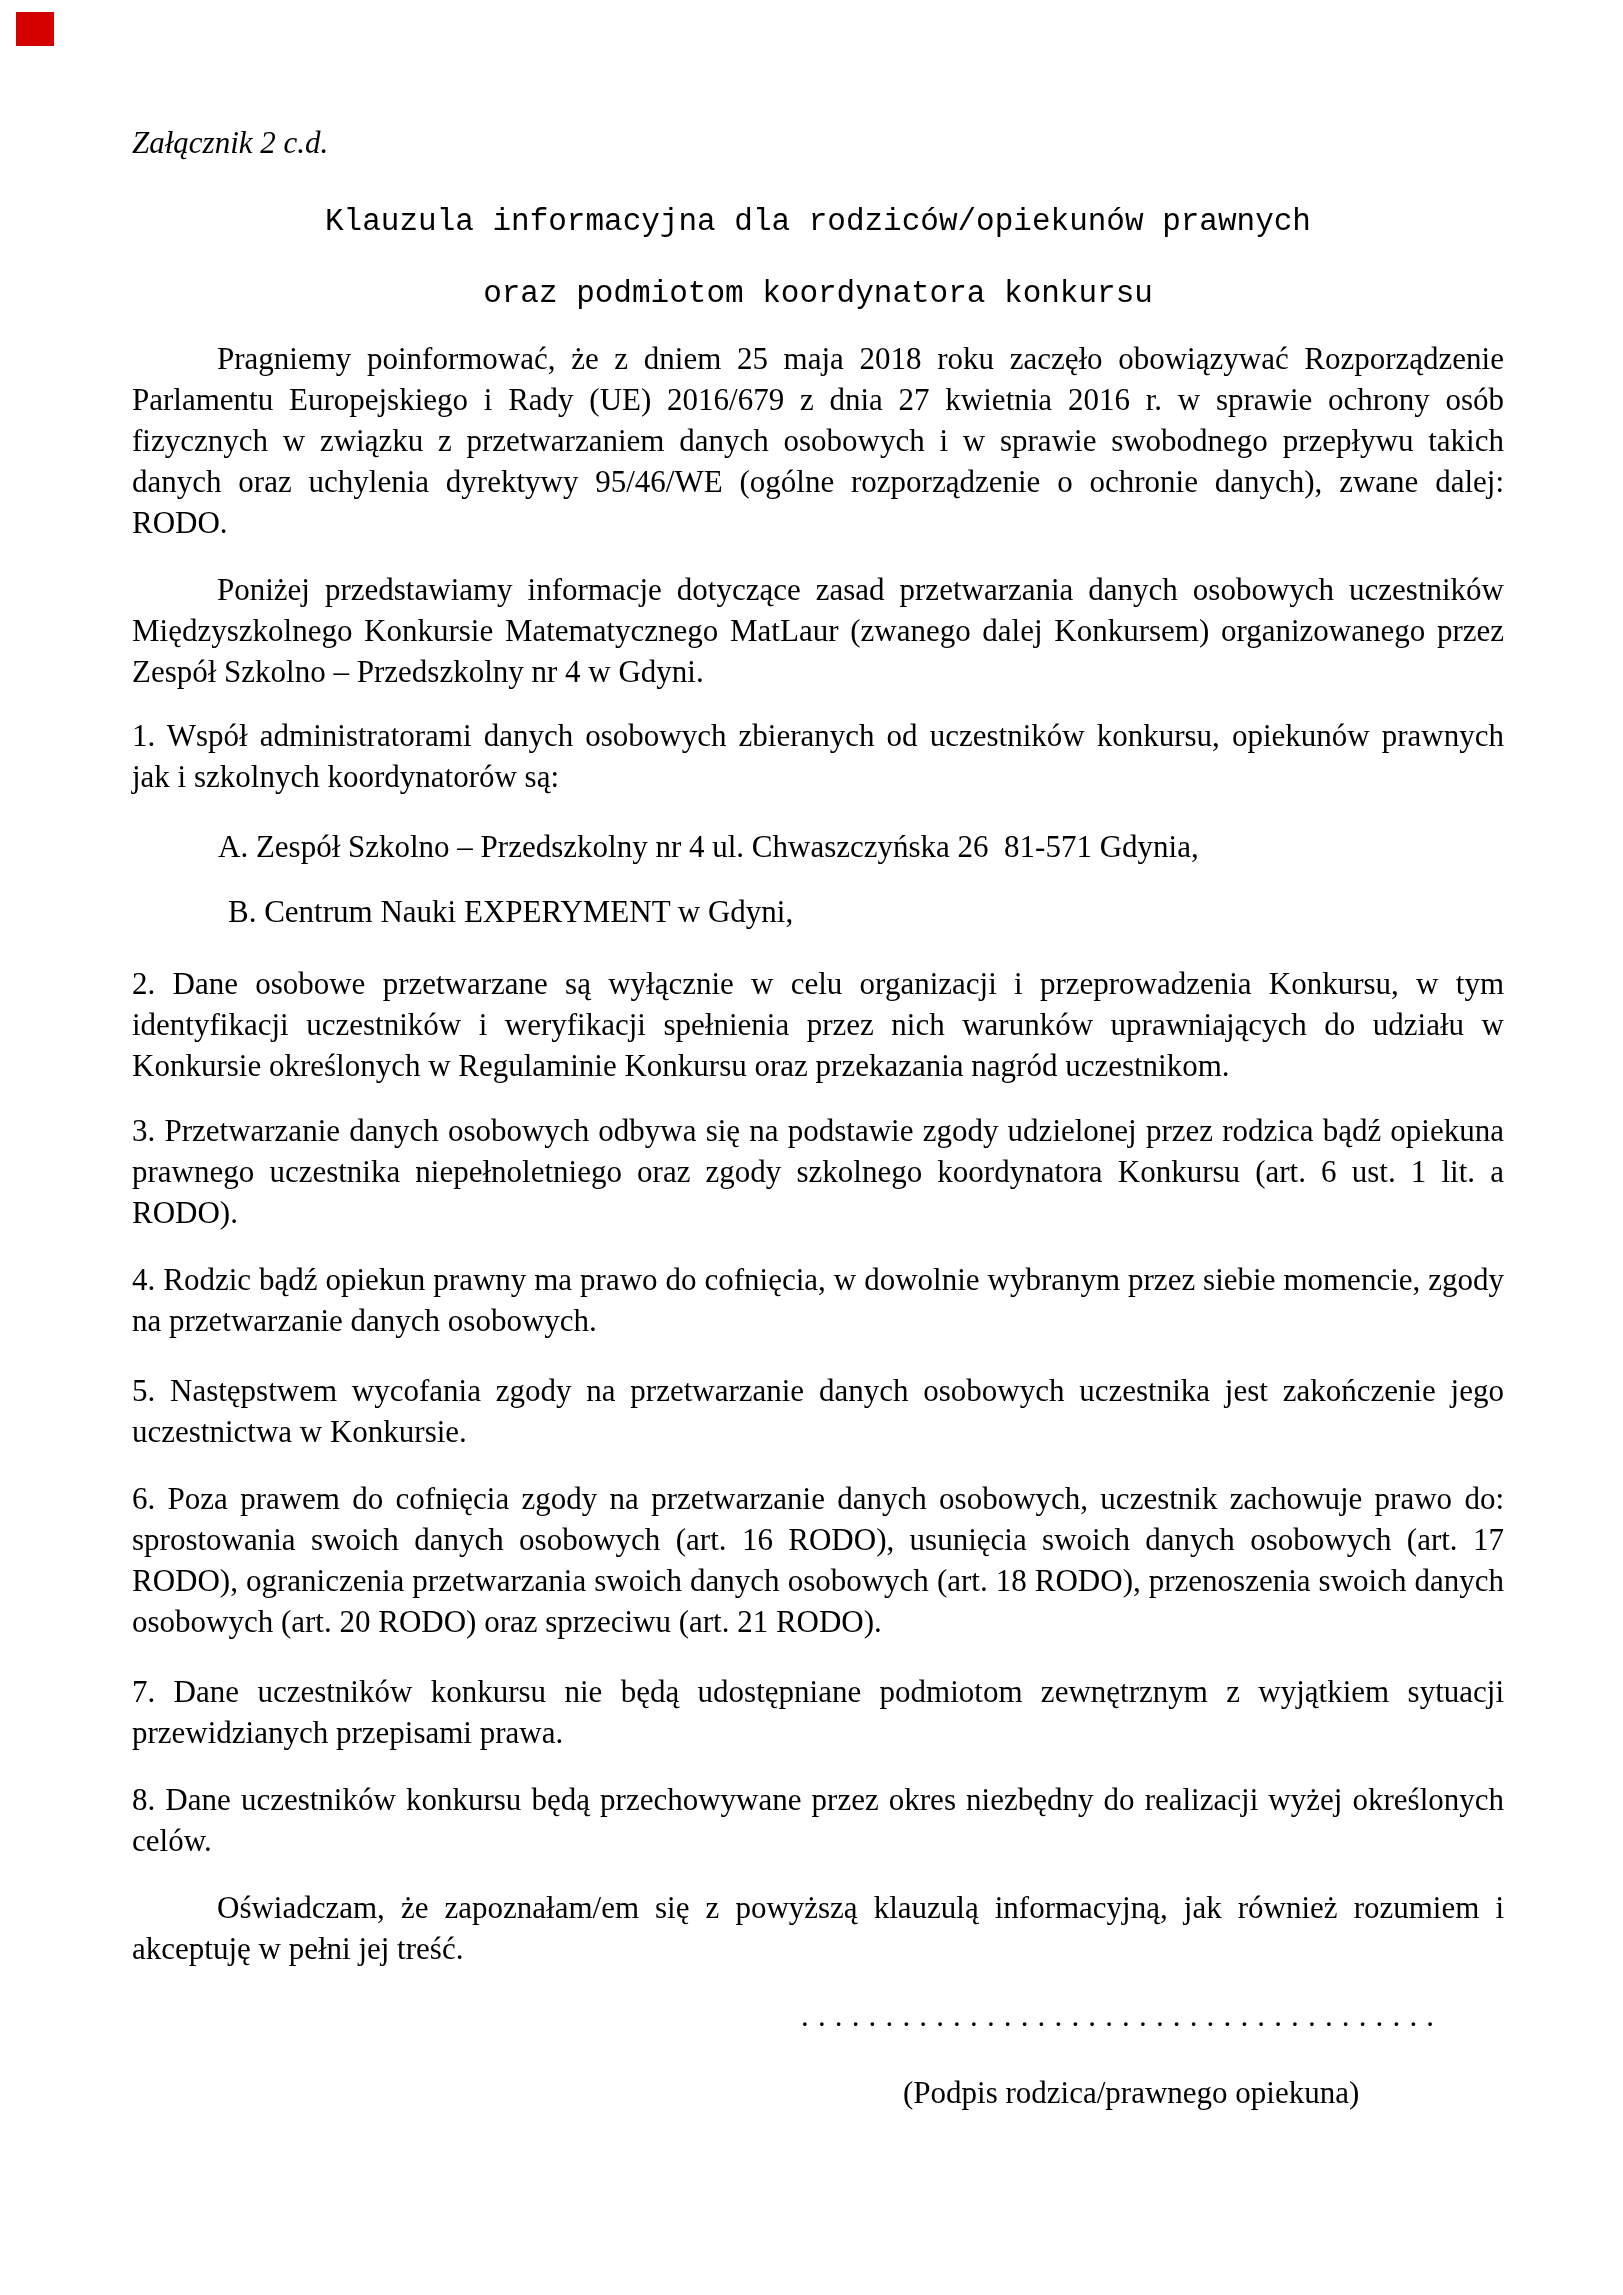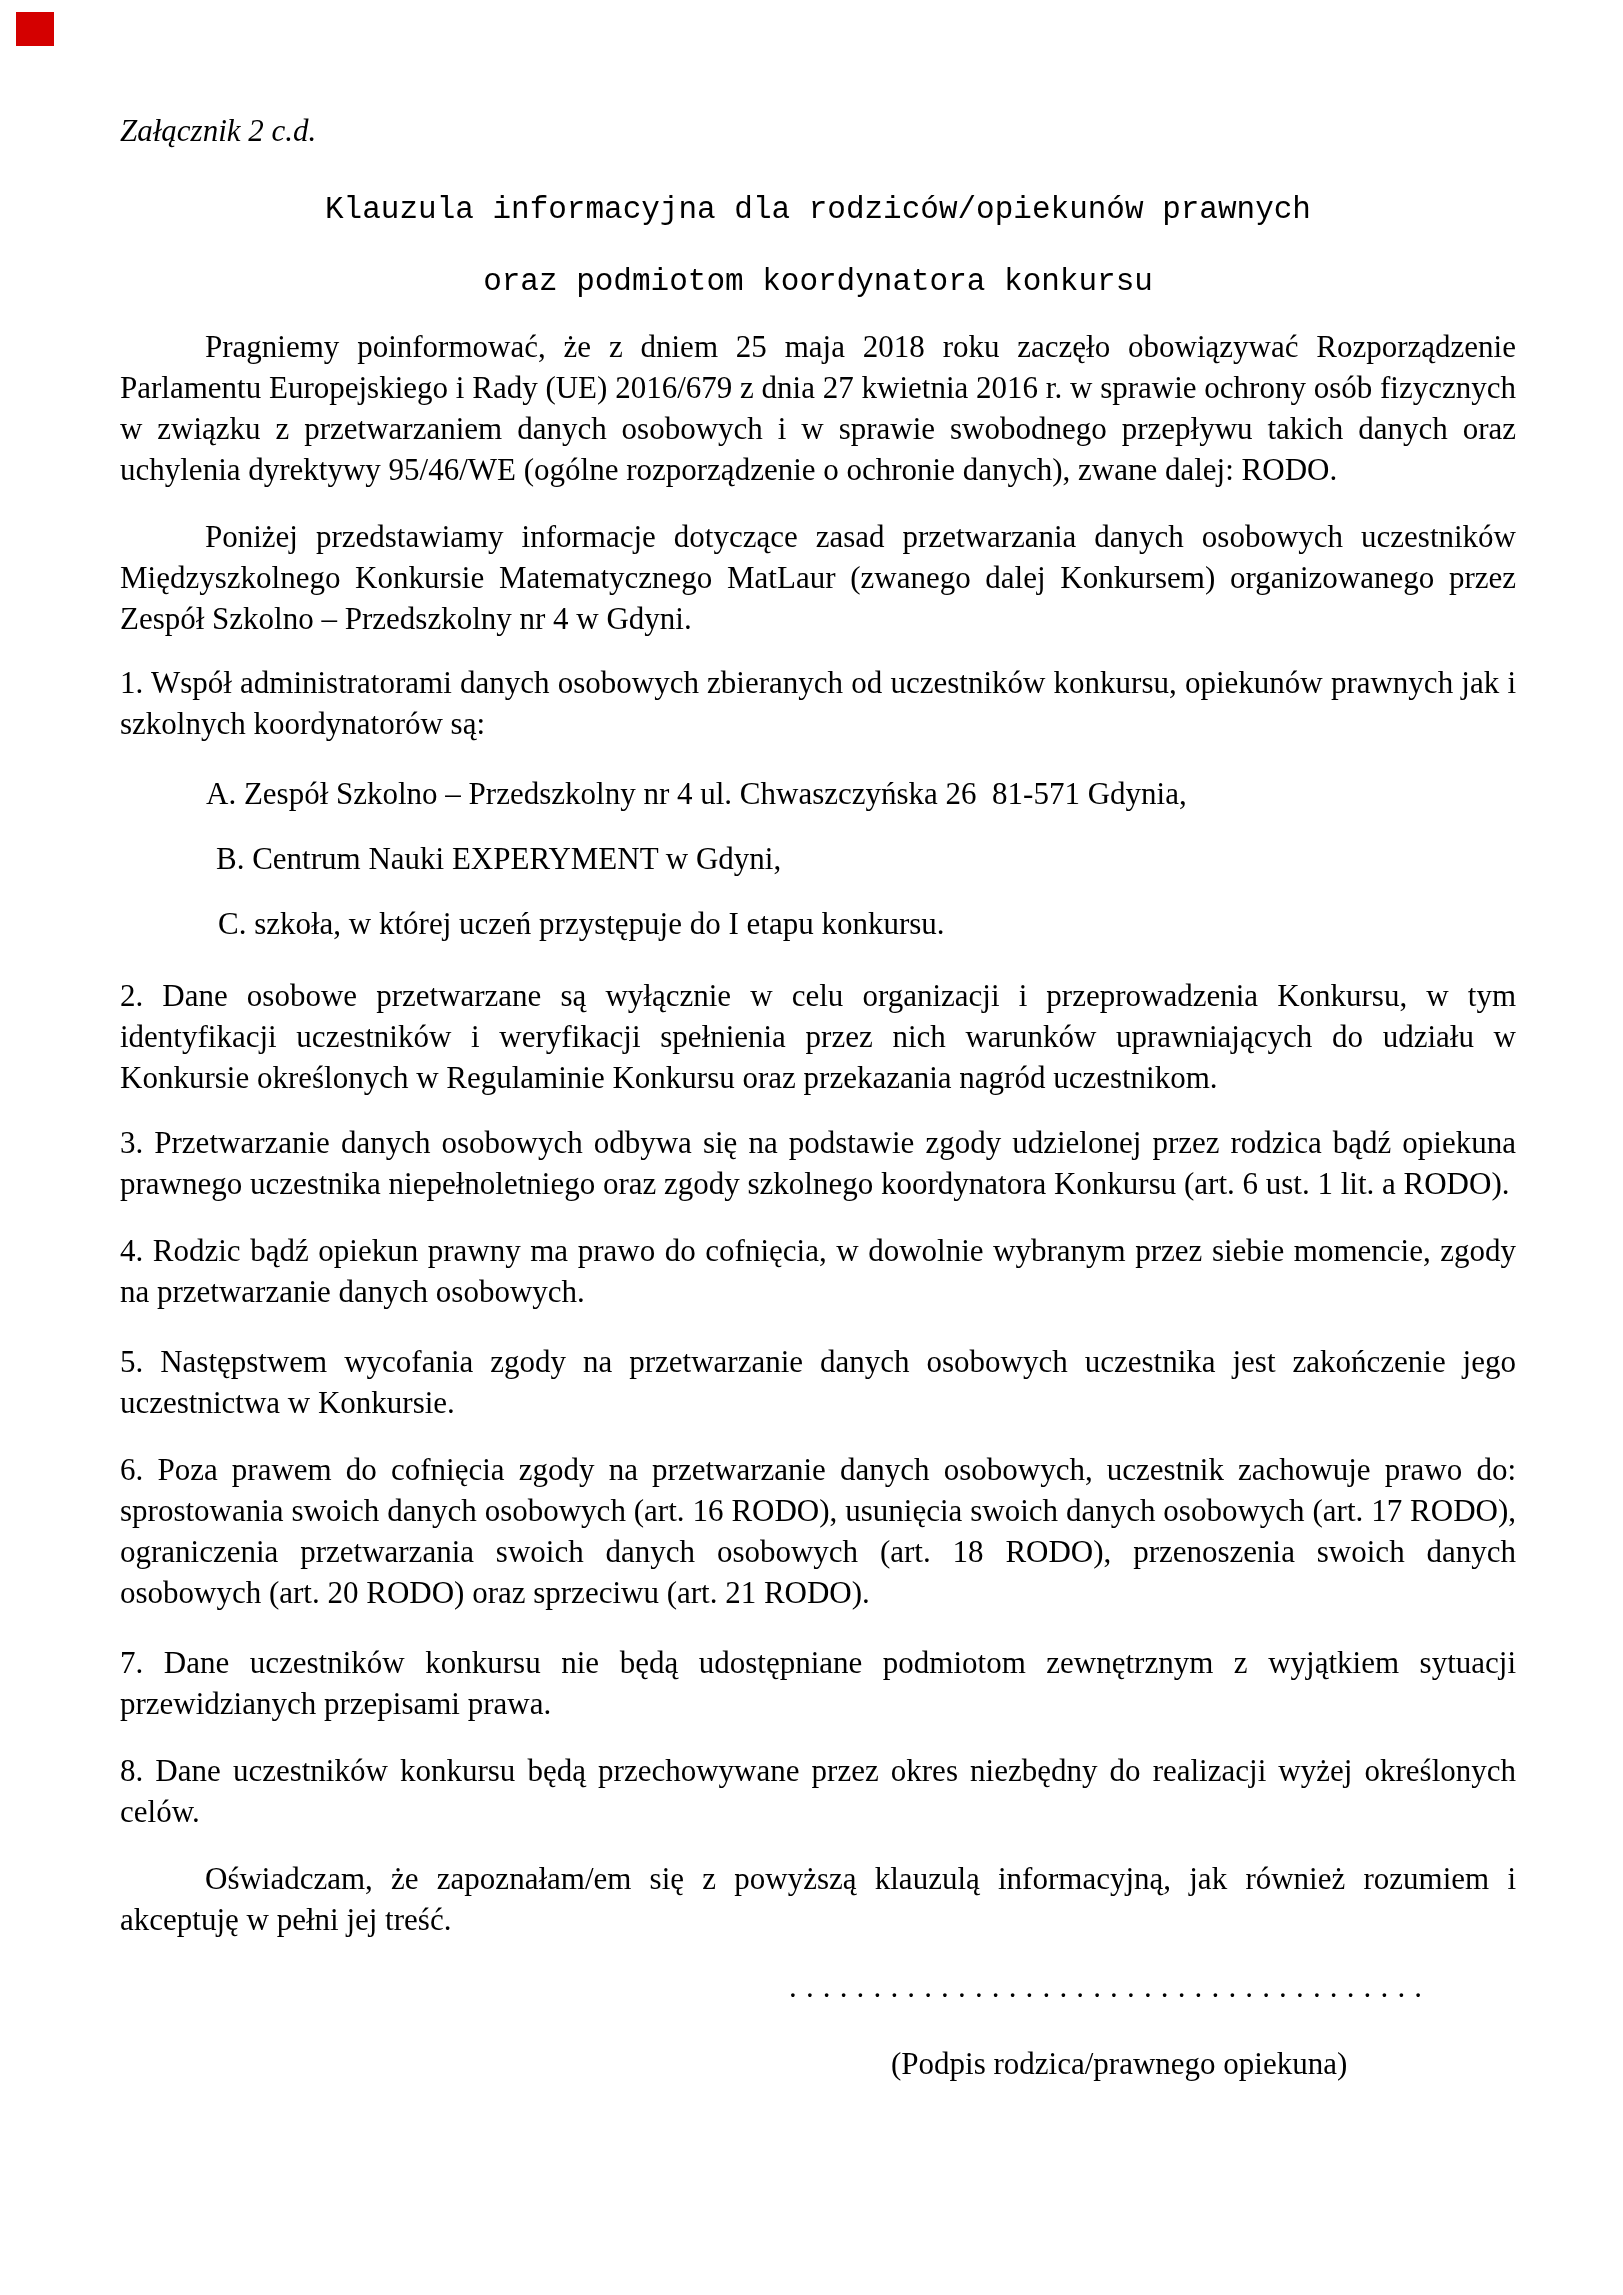--- a/index.html
+++ b/index.html
@@ -26,21 +26,21 @@
   .page {
     position: absolute;
     left: 0;
     top: 0;
     width: 1623px;
     height: 2295px;
     box-sizing: border-box;
     padding: 110px 107px 0 120px;
   }
   .page p {
-    margin: 0;
+    margin: 12px;
     font-size: 31px;
     line-height: 41px;
     text-align: justify;
   }
   .annex {
     font-style: italic;
     text-align: left !important;
   }
   .title {
     text-align: center !important;
@@ -77,21 +77,20 @@
   <p class="indent" style="margin-top:23.6px">Pragniemy poinformować, że z dniem 25 maja 2018 roku zaczęło obowiązywać Rozporządzenie Parlamentu Europejskiego i Rady (UE) 2016/679 z dnia 27 kwietnia 2016 r. w sprawie ochrony osób fizycznych w związku z przetwarzaniem danych osobowych i w sprawie swobodnego przepływu takich danych oraz uchylenia dyrektywy 95/46/WE (ogólne rozporządzenie o ochronie danych), zwane dalej: RODO.</p>
 
   <p class="indent" style="margin-top:26px">Poniżej przedstawiamy informacje dotyczące zasad przetwarzania danych osobowych uczestników Międzyszkolnego Konkursie Matematycznego MatLaur (zwanego dalej Konkursem) organizowanego przez Zespół Szkolno – Przedszkolny nr 4 w Gdyni.</p>
 
   <p style="margin-top:23.6px">1. Współ administratorami danych osobowych zbieranych od uczestników konkursu, opiekunów prawnych jak i szkolnych koordynatorów są:</p>
 
   <p class="sub" style="margin-top:29px;padding-left:86px">A. Zespół Szkolno – Przedszkolny nr 4 ul. Chwaszczyńska 26&nbsp; 81-571 Gdynia,</p>
 
   <p class="sub" style="margin-top:24px;padding-left:96px">B. Centrum Nauki EXPERYMENT w Gdyni,</p>
 
-  <p class="sub" style="margin-top:24px;padding-left:98px">C. szkoła, w której uczeń przystępuje do I etapu konkursu.</p>
 
   <p style="margin-top:31px">2. Dane osobowe przetwarzane są wyłącznie w celu organizacji i przeprowadzenia Konkursu, w tym identyfikacji uczestników i weryfikacji spełnienia przez nich warunków uprawniających do udziału w Konkursie określonych w Regulaminie Konkursu oraz przekazania nagród uczestnikom.</p>
 
   <p style="margin-top:23.6px">3. Przetwarzanie danych osobowych odbywa się na podstawie zgody udzielonej przez rodzica bądź opiekuna prawnego uczestnika niepełnoletniego oraz zgody szkolnego koordynatora Konkursu (art. 6 ust. 1 lit. a RODO).</p>
 
   <p style="margin-top:26px">4. Rodzic bądź opiekun prawny ma prawo do cofnięcia, w dowolnie wybranym przez siebie momencie, zgody na przetwarzanie danych osobowych.</p>
 
   <p style="margin-top:29px">5. Następstwem wycofania zgody na przetwarzanie danych osobowych uczestnika jest zakończenie jego uczestnictwa w Konkursie.</p>
 
   <p style="margin-top:26px">6. Poza prawem do cofnięcia zgody na przetwarzanie danych osobowych, uczestnik zachowuje prawo do: sprostowania swoich danych osobowych (art. 16 RODO), usunięcia swoich danych osobowych (art. 17 RODO), ograniczenia przetwarzania swoich danych osobowych (art. 18 RODO), przenoszenia swoich danych osobowych (art. 20 RODO) oraz sprzeciwu (art. 21 RODO).</p>

